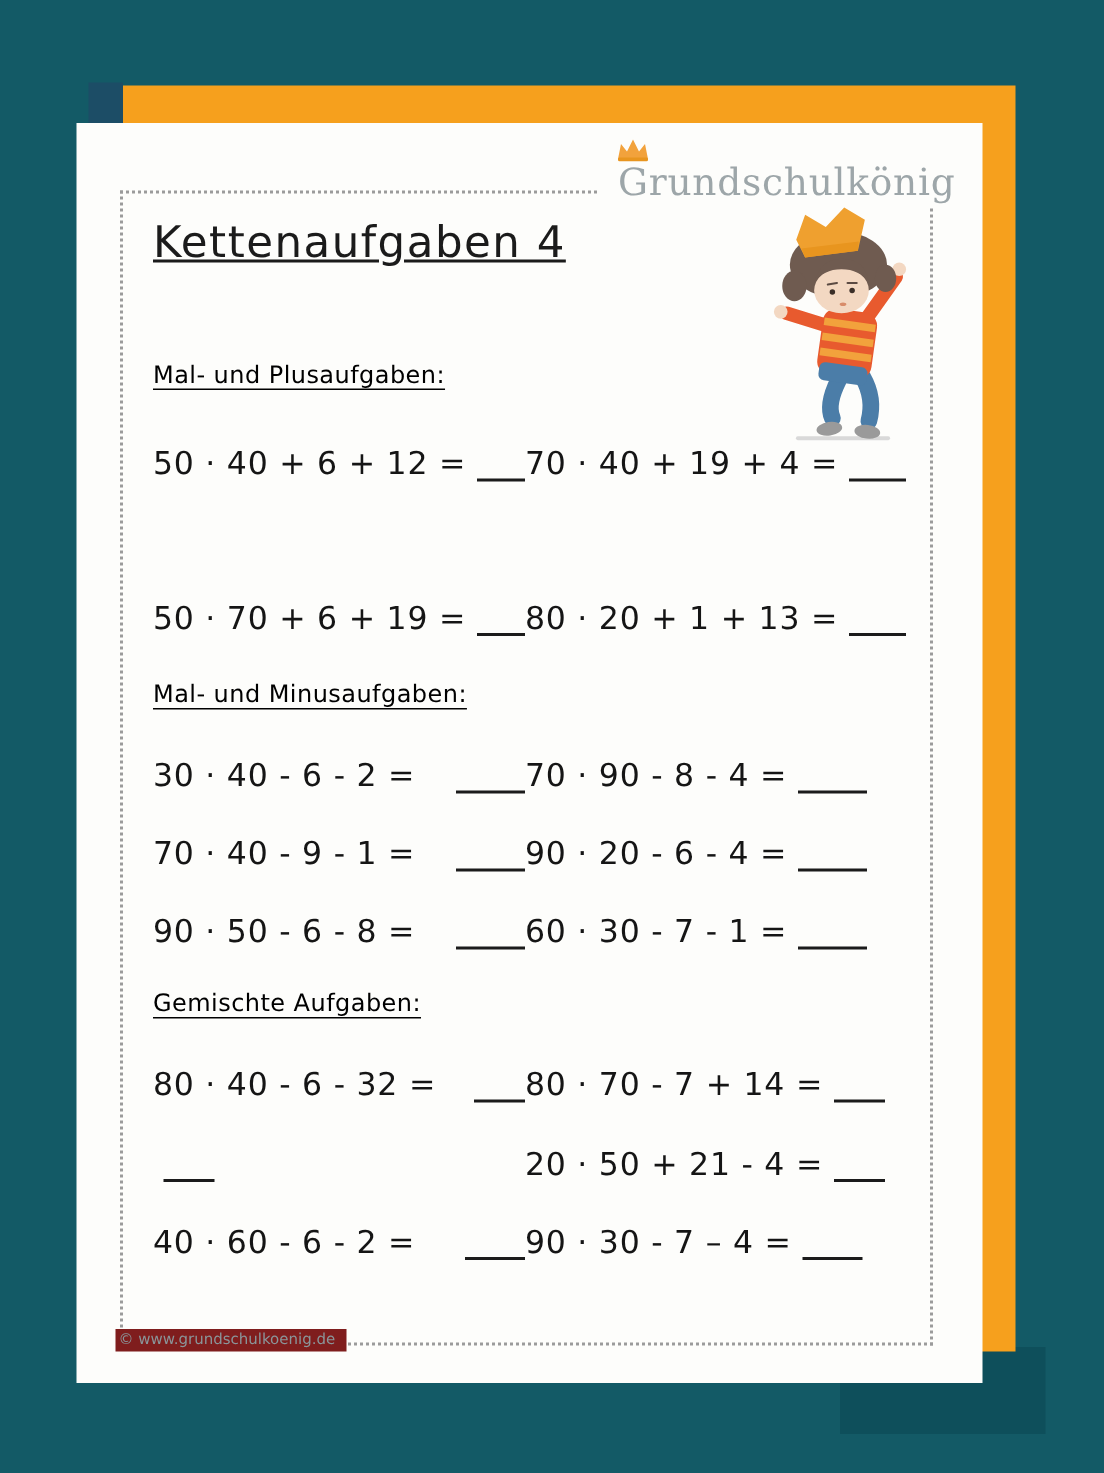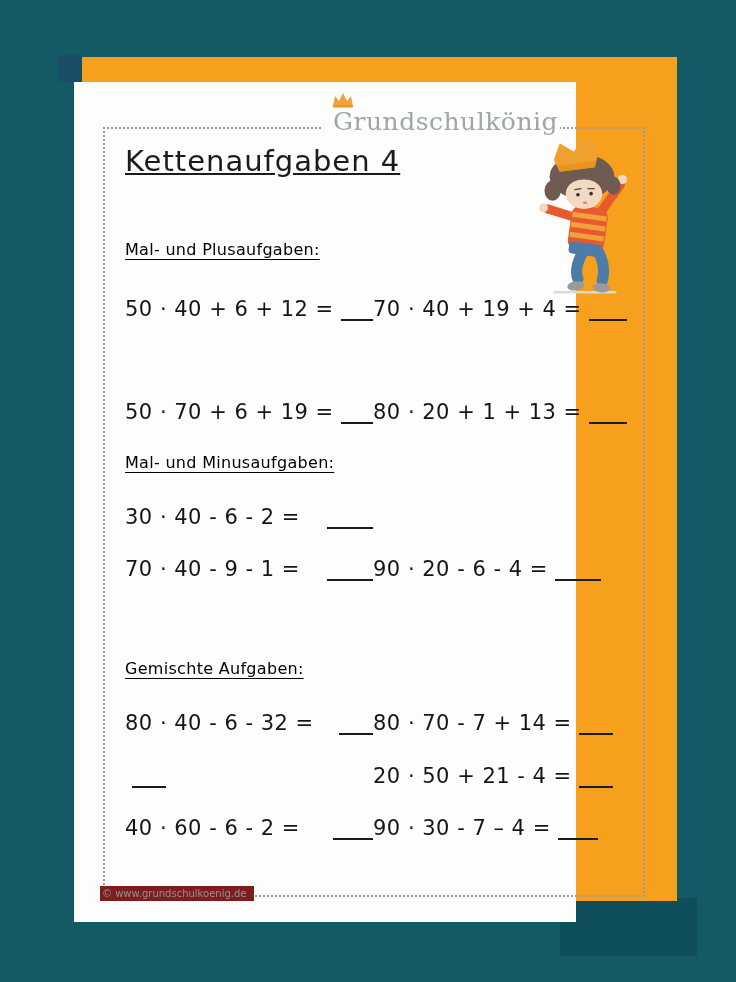--- a/index.html
+++ b/index.html
@@ -4,21 +4,21 @@
 <style>
   html,body{margin:0;padding:0;}
   body{
     width:736px;height:982px;position:relative;overflow:hidden;
     background:#135A66;
     font-family:"DejaVu Sans","Liberation Sans",sans-serif;
   }
   .shadow-dark{position:absolute;left:560px;top:898px;width:137px;height:58px;background:#0E4F5B;}
   .corner-dark{position:absolute;left:59px;top:55px;width:23px;height:27px;background:#1C4D66;}
   .sheet-orange{position:absolute;left:82px;top:57px;width:595px;height:844px;background:#F6A01D;}
-  .sheet-white{position:absolute;left:74px;top:82px;width:502px;height:840px;background:#FDFDFB;}
+  .sheet-white{position:absolute;left:51px;top:82px;width:604px;height:840px;background:#FDFDFB;}
   .frame{position:absolute;left:29px;top:45px;width:538px;height:766px;border:2px dotted #9B9B9B;}
   .ws-title{position:absolute;left:51px;top:62px;font-size:29px;letter-spacing:1px;color:#1b1b1b;text-decoration:underline;}
   .logo{position:absolute;top:25px;right:16px;z-index:3;}
   .logo-text{
     font-family:"DejaVu Serif","Liberation Serif",serif;
     font-size:25px;color:#9DA6A9;background:#FDFDFB;padding:2px 2px 2px 12px;letter-spacing:0.5px;
   }
   .logo-crown{position:absolute;top:-15px;left:10px;width:24px;height:16px;}
   .boy{position:absolute;left:456px;top:56px;width:108px;height:160px;z-index:2;}
   .section-heading{
@@ -115,28 +115,42 @@
         <span class="blank" style="width:38px"></span>
       </div>
   </div>
 
   <div class="section-heading" style="top:371px">Mal- und Minusaufgaben:</div>
   <div class="row" style="top:423px">
     <div class="cell cell-left">
         <span class="expr">30 · 40 - 6 - 2 =</span>
         <span class="blank" style="width:46px"></span>
       </div>
+    <div class="cell">
+        <span class="expr">70 · 90 - 8 - 4 =</span>
+        <span class="blank" style="width:46px"></span>
+      </div>
   </div>
   <div class="row" style="top:475px">
     <div class="cell cell-left">
         <span class="expr">70 · 40 - 9 - 1 =</span>
         <span class="blank" style="width:46px"></span>
       </div>
     <div class="cell">
         <span class="expr">90 · 20 - 6 - 4 =</span>
+        <span class="blank" style="width:46px"></span>
+      </div>
+  </div>
+  <div class="row" style="top:527px">
+    <div class="cell cell-left">
+        <span class="expr">90 · 50 - 6 - 8 =</span>
+        <span class="blank" style="width:46px"></span>
+      </div>
+    <div class="cell">
+        <span class="expr">60 · 30 - 7 - 1 =</span>
         <span class="blank" style="width:46px"></span>
       </div>
   </div>
 
   <div class="section-heading" style="top:577px">Gemischte Aufgaben:</div>
   <div class="row" style="top:629px">
     <div class="cell cell-left">
         <span class="expr">80 · 40 - 6 - 32  =</span>
         <span class="blank" style="width:34px"></span>
       </div>

